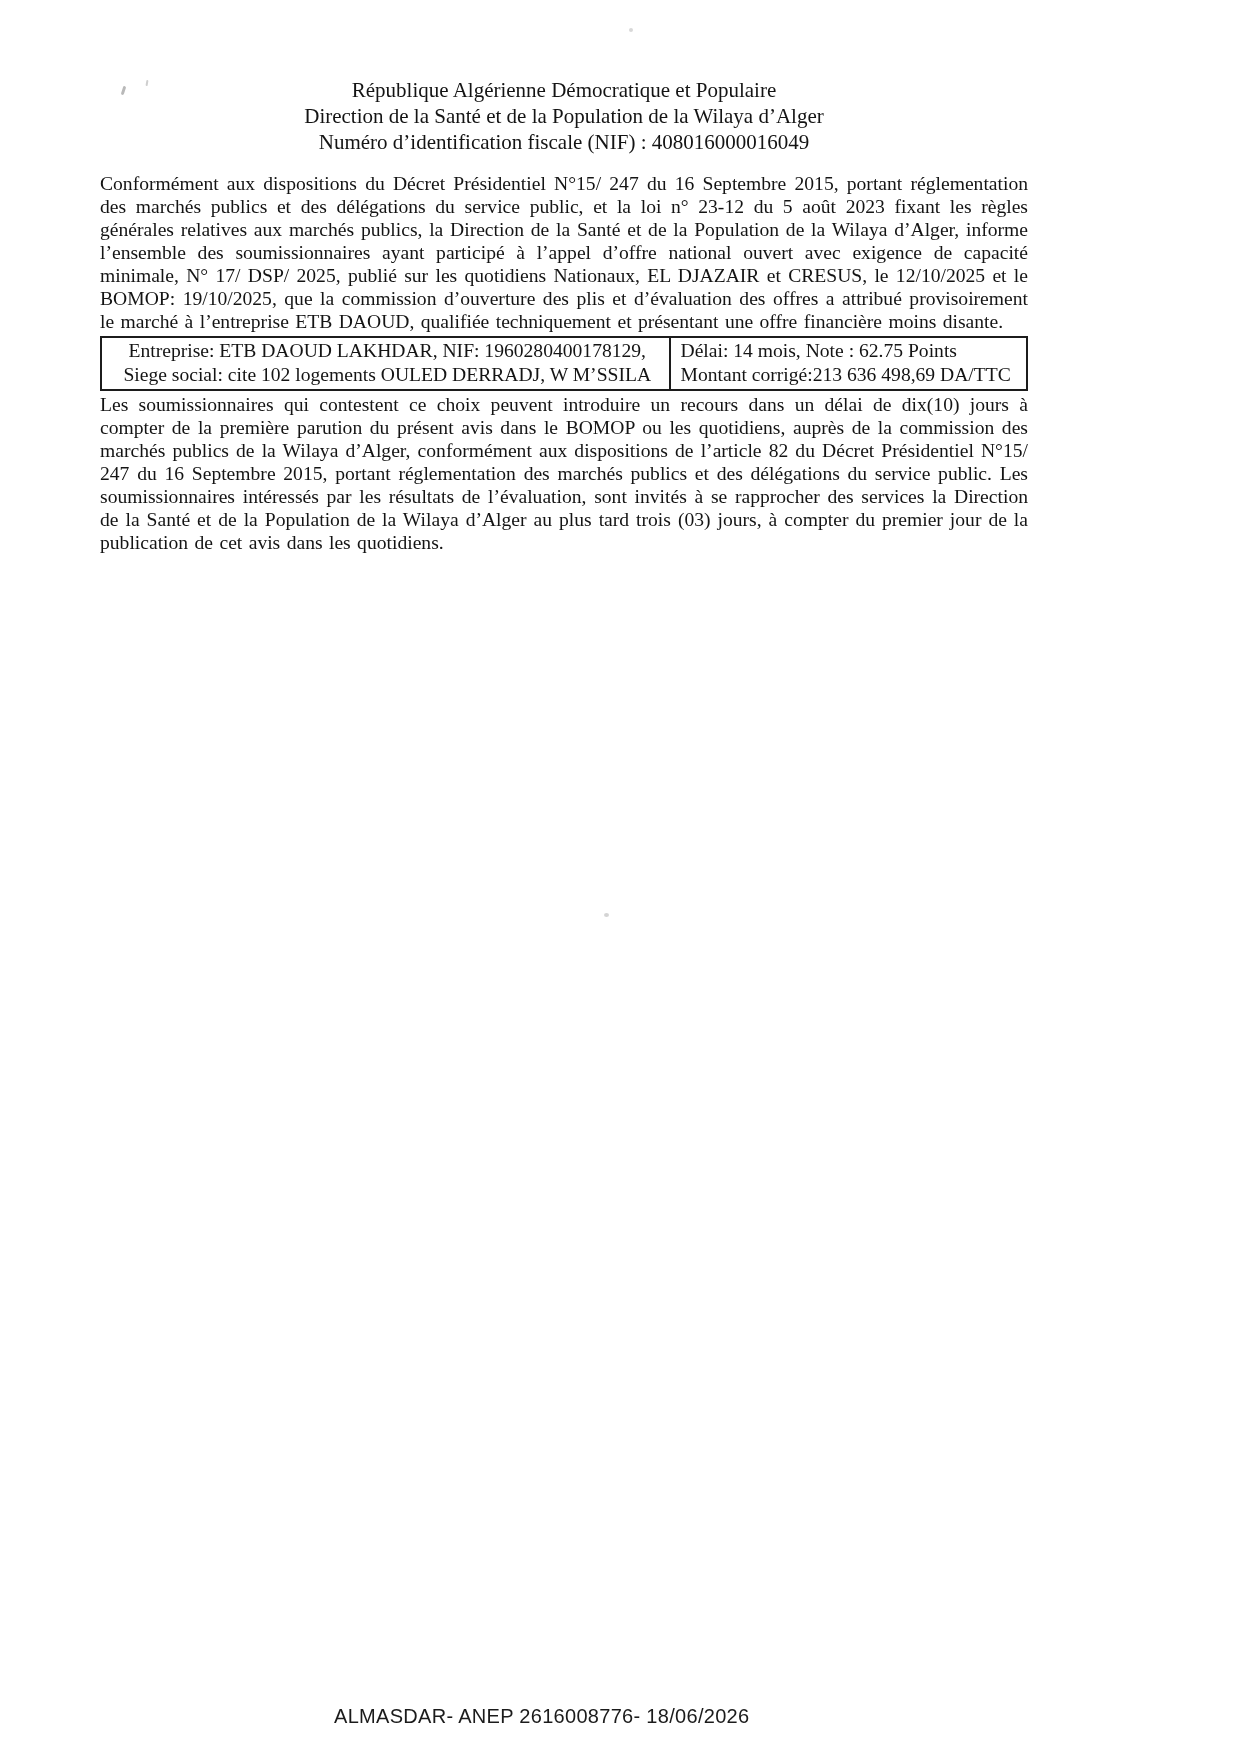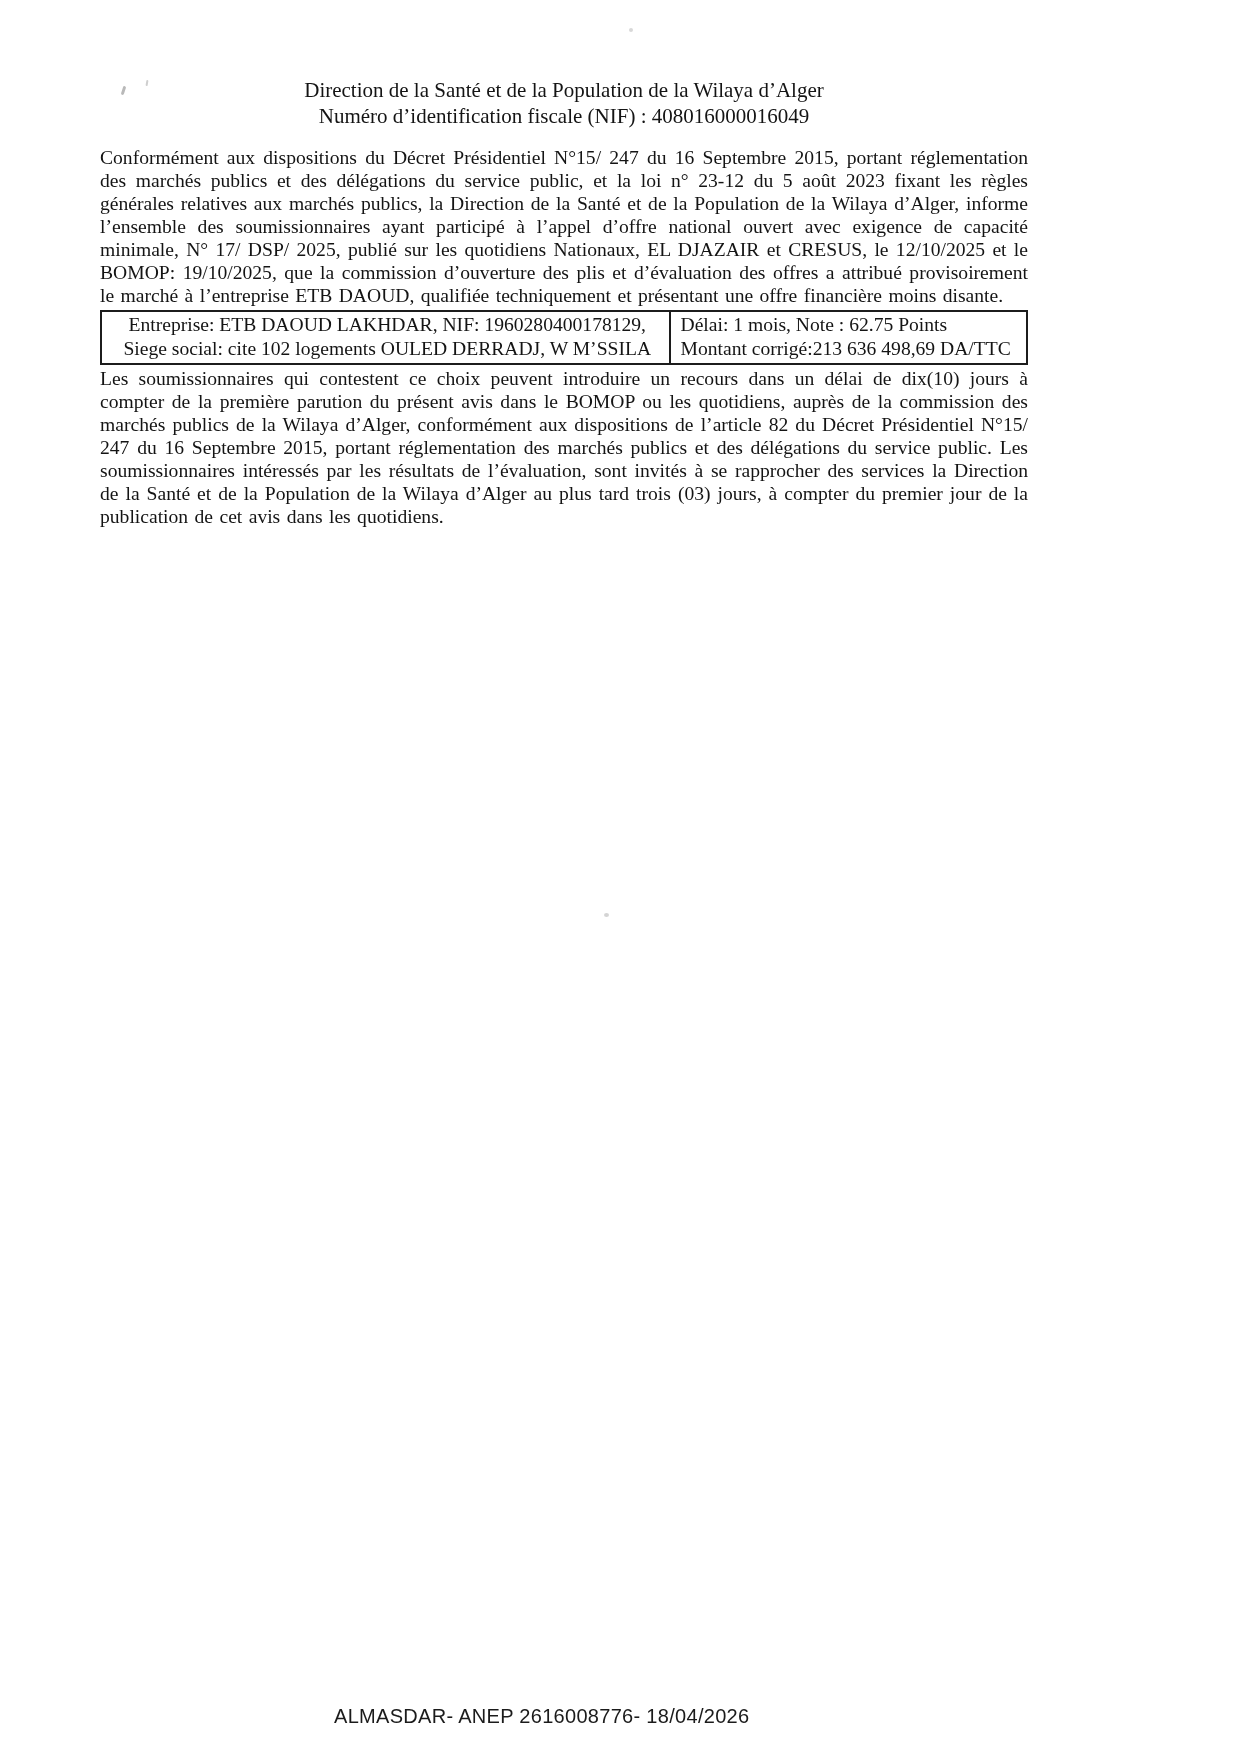--- a/index.html
+++ b/index.html
@@ -68,38 +68,39 @@
 <body>
 
 <div class="artifact a1"></div>
 <div class="artifact a2"></div>
 <div class="artifact a3"></div>
 <div class="artifact a4"></div>
 
 <div class="doc">
 
   <div class="hdr">
+    <div class="hdr-line">République Algérienne Démocratique et Populaire</div>
     <div class="hdr-line">Direction de la Santé et de la Population de la Wilaya d’Alger</div>
     <div class="hdr-line">Numéro d’identification fiscale (NIF) : 408016000016049</div>
   </div>
 
   <p class="body-par par1">Conformément aux dispositions du Décret Présidentiel N°15/ 247 du 16 Septembre 2015, portant réglementation des marchés publics et des délégations du service public, et la loi n° 23-12 du 5 août 2023 fixant les règles générales relatives aux marchés publics, la  Direction de la Santé et de la Population de la Wilaya d’Alger, informe l’ensemble des soumissionnaires ayant participé à l’appel d’offre national ouvert avec exigence de capacité minimale, N° 17/ DSP/ 2025, publié sur les quotidiens Nationaux, EL DJAZAIR et CRESUS, le 12/10/2025 et le BOMOP: 19/10/2025,  que la commission d’ouverture des plis et d’évaluation des offres a attribué provisoirement le marché à l’entreprise ETB DAOUD, qualifiée techniquement et présentant une offre financière moins disante.</p>
 
   <table class="award-table">
     <tbody>
         <tr>
       <td class="cell-left">
         <div>Entreprise: ETB DAOUD LAKHDAR, NIF: 1960280400178129,</div>
         <div>Siege social: cite 102 logements OULED DERRADJ, W M’SSILA</div>
       </td>
       <td class="cell-right">
-        <div>Délai: 1  mois, Note : 62.75 Points</div>
+        <div>Délai: 14  mois, Note : 62.75 Points</div>
         <div>Montant corrigé:213 636 498,69 DA/TTC</div>
       </td>
     </tr>
   </tbody>
     </table>
 
   <p class="body-par par2">Les soumissionnaires qui contestent ce choix peuvent introduire un recours dans un délai de dix(10) jours à compter de la première parution du présent avis dans le BOMOP ou les quotidiens, auprès de la commission des marchés  publics de la Wilaya d’Alger,  conformément  aux dispositions de l’article 82 du Décret Présidentiel N°15/ 247 du 16 Septembre 2015, portant réglementation des marchés publics et des délégations du service public.   Les soumissionnaires  intéressés   par les résultats de l’évaluation,  sont invités à se rapprocher des services la  Direction de la Santé et de la Population de la Wilaya d’Alger au plus tard trois (03) jours, à compter du premier jour de la publication de cet avis dans les quotidiens.</p>
 
 </div>
 
-<div class="footer">ALMASDAR- ANEP 2616008776- 18/04/2026</div>
+<div class="footer">ALMASDAR- ANEP 2616008776- 18/06/2026</div>
 
 </body></html>

